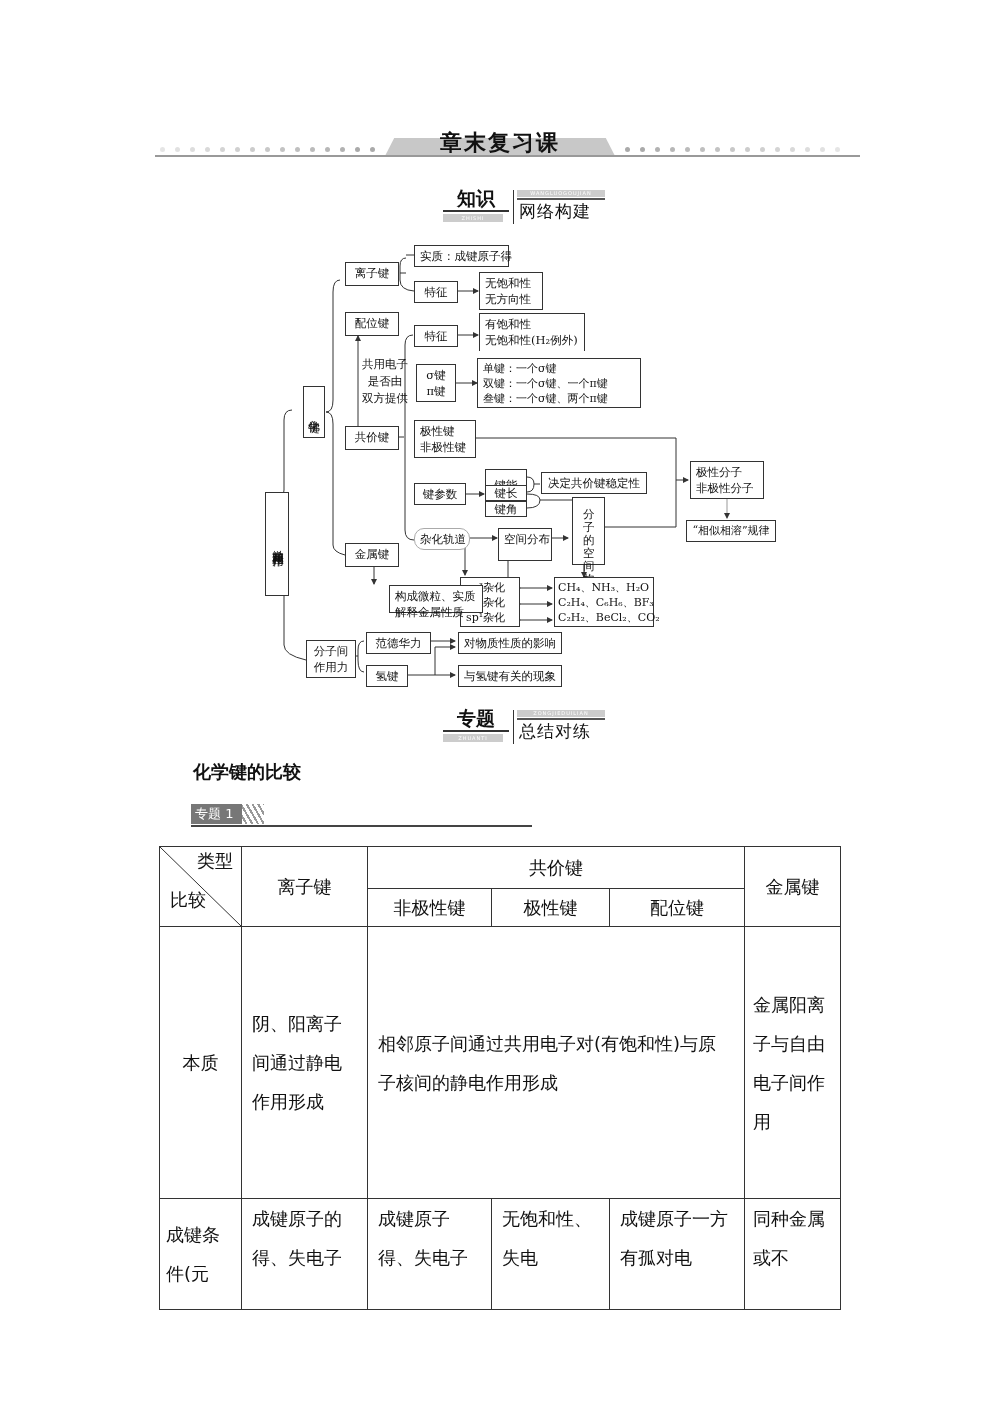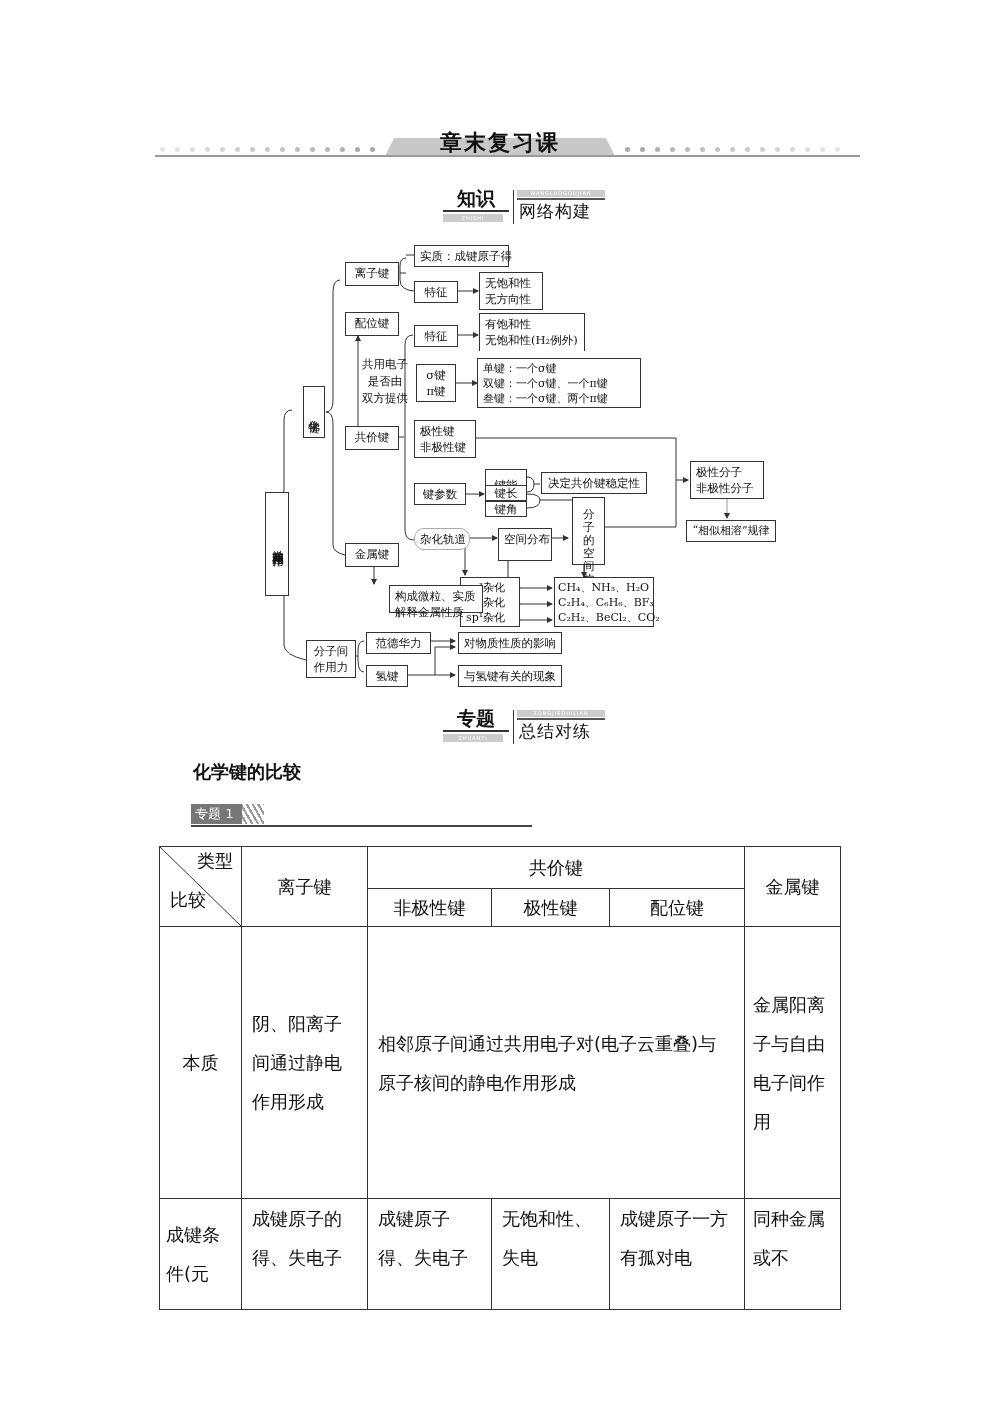--- a/index.html
+++ b/index.html
@@ -282,21 +282,21 @@
     <td rowspan="2" style="text-align:center;">金属键</td>
   </tr>
   <tr style="height:38px;">
     <td style="text-align:center;">非极性键</td>
     <td style="text-align:center;">极性键</td>
     <td style="text-align:center;">配位键</td>
   </tr>
   <tr style="height:272px;">
     <td style="text-align:center;">本质</td>
     <td class="lh" style="white-space:normal;word-break:break-all;">阴、阳离子间通过静电作用形成</td>
-    <td colspan="3" class="lh" style="white-space:normal;">相邻原子间通过共用电子对(电子云重叠)与原子核间的静电作用形成</td>
+    <td colspan="3" class="lh" style="white-space:normal;">相邻原子间通过共用电子对(有饱和性)与原子核间的静电作用形成</td>
     <td class="lh" style="white-space:normal;word-break:break-all;padding:0 8px;">金属阳离子与自由电子间作用</td>
   </tr>
   <tr style="height:84px;">
     <td class="lh" style="text-align:left;white-space:normal;word-break:break-all;vertical-align:top;padding:16px 6px;">成键条件(元</td>
     <td class="lh" style="white-space:normal;word-break:break-all;vertical-align:top;">成键原子的得、失电子</td>
     <td class="lh" style="white-space:normal;word-break:break-all;vertical-align:top;">成键原子得、失电子</td>
     <td class="lh" style="white-space:normal;word-break:break-all;vertical-align:top;">无饱和性、失电</td>
     <td class="lh" style="white-space:normal;word-break:break-all;vertical-align:top;">成键原子一方有孤对电</td>
     <td class="lh" style="white-space:normal;word-break:break-all;vertical-align:top;padding:0 8px;">同种金属或不</td>
   </tr>

